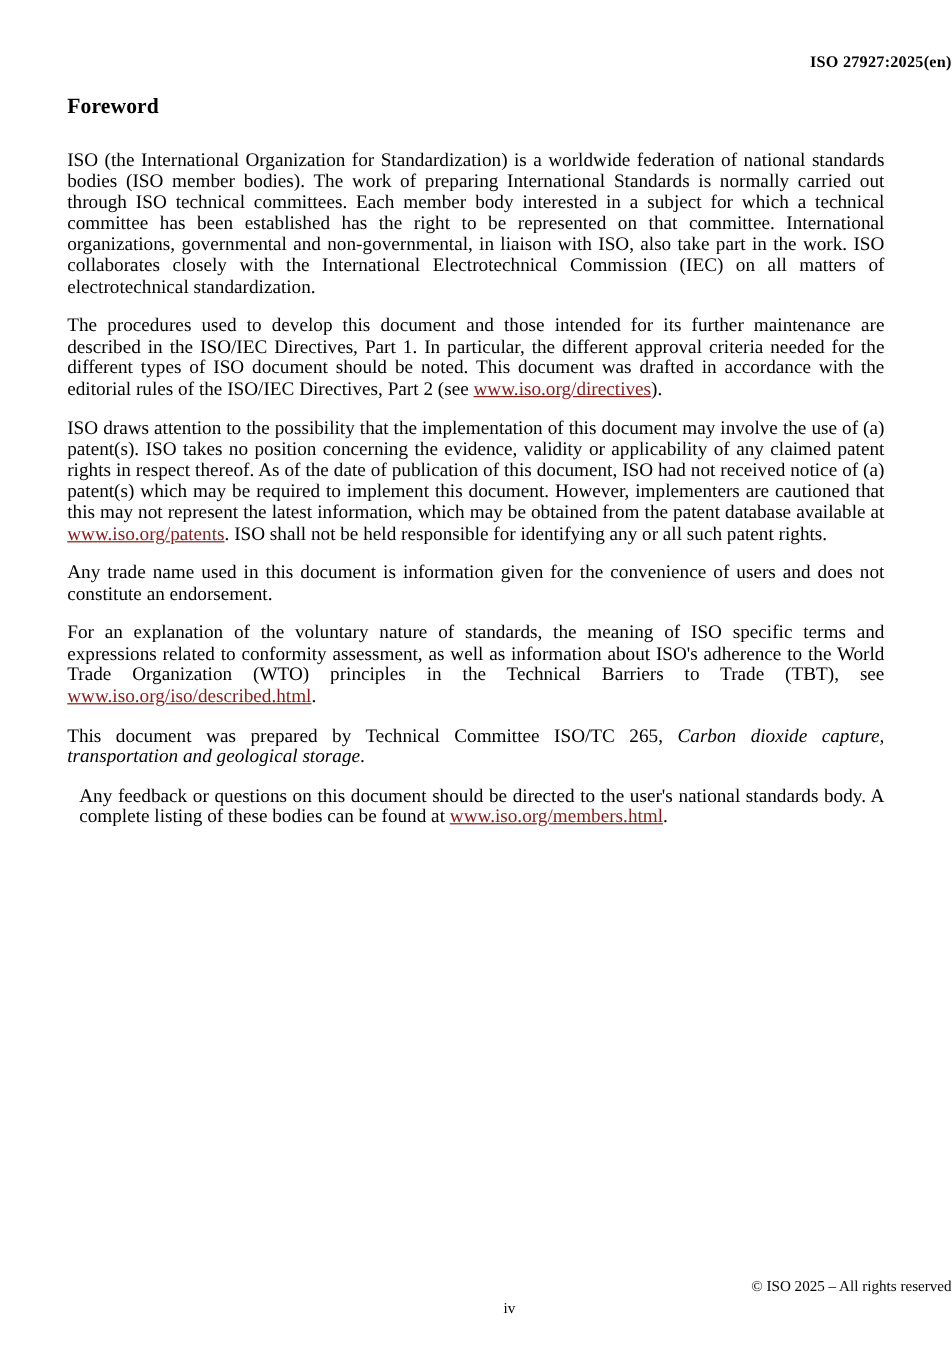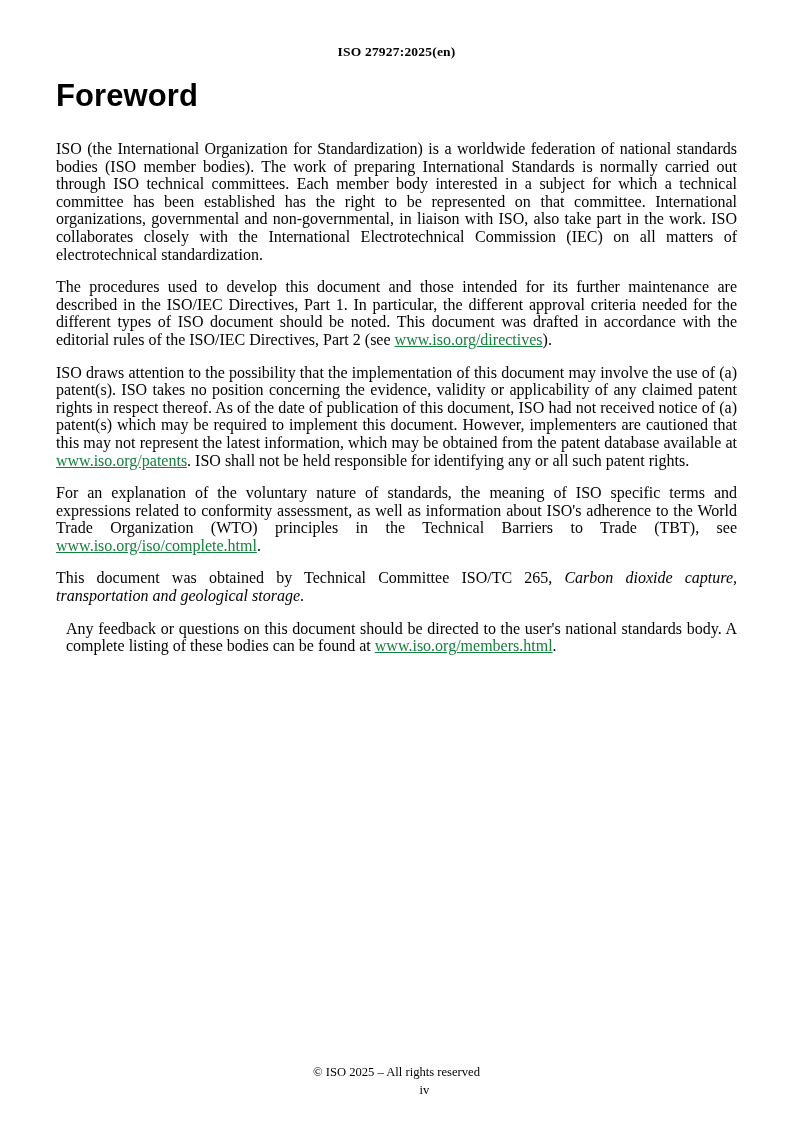--- a/index.html
+++ b/index.html
@@ -18,65 +18,66 @@
     position: relative;
     width: 793px;
     height: 1122px;
     box-sizing: border-box;
   }
   .header-title {
     position: absolute;
     top: 44px;
     left: 0;
     width: 793px;
-    text-align: center;
+    text-align: right;
     font-family: "Liberation Serif", serif;
     font-weight: bold;
     font-size: 13.5px;
     letter-spacing: 0.2px;
   }
   .content {
     position: absolute;
     top: 78px;
     left: 56px;
     width: 681px;
   }
   h1.foreword {
-    font-family: Liberation Sans, sans-serif;
-    font-size: 31px;
+    font-family: Liberation Serif, serif;
+    font-size: 18px;
     font-weight: bold;
     margin: 0 0 26px 0;
     letter-spacing: 0.1px;
   }
   p.para {
     font-size: 16px;
     line-height: 17.6px;
     text-align: justify;
     margin: 0 0 15px 0;
     text-justify: inter-word;
   }
   p.para:last-child {
     margin-bottom: 0;
     margin-left: 10px;
   }
   a.link {
-    color: #15803d;
+    color: #7f1d1d;
   }
   .ital {
     font-style: italic;
   }
   .footer {
     position: absolute;
     left: 0;
     width: 793px;
     text-align: center;
   }
   .footer-copy {
     top: 1065px;
     font-size: 12.6px;
+    text-align: right;
   }
   .footer-page {
     top: 1083px;
     font-size: 12.6px;
     padding-left: 28px;
   }
 </style>
 </head>
 <body>
 
@@ -87,24 +88,25 @@
   <div class="content">
 
     <h1 class="foreword">Foreword</h1>
 
     <p class="para">ISO (the International Organization for Standardization) is a worldwide federation of national standards bodies (ISO member bodies). The work of preparing International Standards is normally carried out through ISO technical committees. Each member body interested in a subject for which a technical committee has been established has the right to be represented on that committee. International organizations, governmental and non-governmental, in liaison with ISO, also take part in the work. ISO collaborates closely with the International Electrotechnical Commission (IEC) on all matters of electrotechnical standardization.</p>
 
     <p class="para"><span>The procedures used to develop this document and those intended for its further maintenance are described in the ISO/IEC Directives, Part 1. In particular, the different approval criteria needed for the different types of ISO document should be noted. This document was drafted in accordance with the editorial rules of the ISO/IEC Directives, Part 2 (see </span><a class="link" href="#">www.iso.org/directives</a><span>).</span></p>
 
     <p class="para"><span>ISO draws attention to the possibility that the implementation of this document may involve the use of (a) patent(s). ISO takes no position concerning the evidence, validity or applicability of any claimed patent rights in respect thereof. As of the date of publication of this document, ISO had not received notice of (a) patent(s) which may be required to implement this document. However, implementers are cautioned that this may not represent the latest information, which may be obtained from the patent database available at </span><a class="link" href="#">www.iso.org/patents</a><span>. ISO shall not be held responsible for identifying any or all such patent rights.</span></p>
 
+    <p class="para">Any trade name used in this document is information given for the convenience of users and does not constitute an endorsement.</p>
 
-    <p class="para"><span>For an explanation of the voluntary nature of standards, the meaning of ISO specific terms and expressions related to conformity assessment, as well as information about ISO's adherence to the World Trade Organization (WTO) principles in the Technical Barriers to Trade (TBT), see </span><a class="link" href="#">www.iso.org/iso/complete.html</a><span>.</span></p>
+    <p class="para"><span>For an explanation of the voluntary nature of standards, the meaning of ISO specific terms and expressions related to conformity assessment, as well as information about ISO's adherence to the World Trade Organization (WTO) principles in the Technical Barriers to Trade (TBT), see </span><a class="link" href="#">www.iso.org/iso/described.html</a><span>.</span></p>
 
-    <p class="para"><span>This document was obtained by Technical Committee ISO/TC 265, </span><span class="ital">Carbon dioxide capture, transportation and geological storage</span><span>.</span></p>
+    <p class="para"><span>This document was prepared by Technical Committee ISO/TC 265, </span><span class="ital">Carbon dioxide capture, transportation and geological storage</span><span>.</span></p>
 
     <p class="para"><span>Any feedback or questions on this document should be directed to the user's national standards body. A complete listing of these bodies can be found at </span><a class="link" href="#">www.iso.org/members.html</a><span>.</span></p>
 
   </div>
 
   <div class="footer footer-copy">© ISO 2025 – All rights reserved</div>
   <div class="footer footer-page">iv</div>
 
 </div>
 

